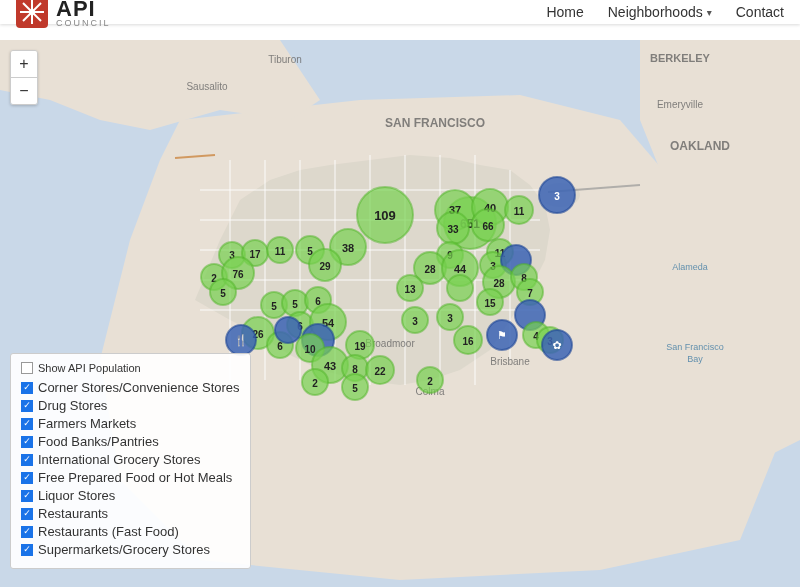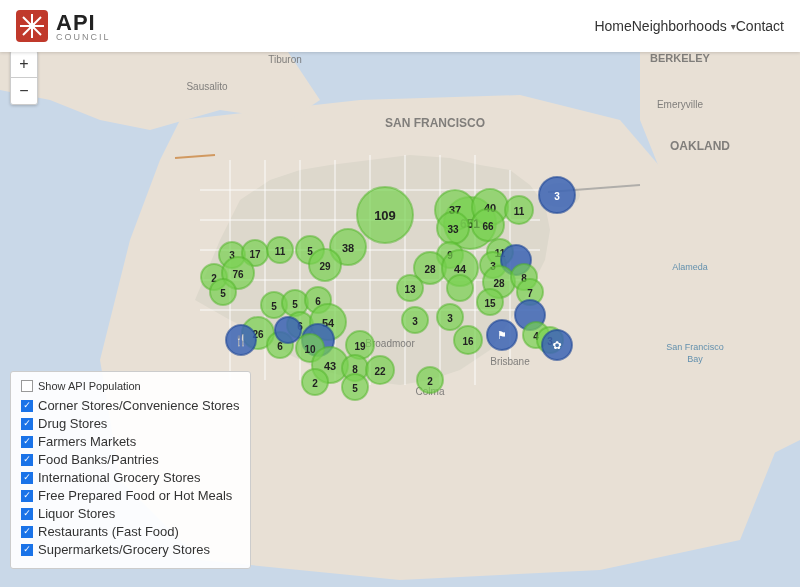--- a/index.html
+++ b/index.html
@@ -2,21 +2,21 @@
 <html><head>
   <meta charset="utf-8">
   <style>
     * { margin: 0; padding: 0; box-sizing: border-box; }
     body { font-family: Arial, sans-serif; width: 800px; height: 587px; overflow: hidden; background: #fff; }
 
     
     #header {
       position: absolute;
       top: 0; left: 0; right: 0;
-      height: 52px;
+      height: 24px;
       background: #fff;
       display: flex;
       align-items: center;
       justify-content: space-between;
       padding: 0 16px;
       z-index: 1000;
       box-shadow: 0 1px 3px rgba(0,0,0,0.15);
     }
     #logo-area {
       display: flex;
@@ -36,20 +36,21 @@
     #logo-sub {
       font-size: 9px;
       color: #888;
       letter-spacing: 2px;
       display: block;
       margin-top: -4px;
     }
     #nav {
       display: flex;
       align-items: center;
+      gap: 24px;
     }
     .nav-item {
       font-size: 14px;
       color: #333;
       cursor: pointer;
       text-decoration: none;
     }
     .nav-neighborhoods {
       display: flex;
       align-items: center;
@@ -457,20 +458,24 @@
           <div class="legend-item">
             <div class="legend-check"></div>
             <span class="legend-label">Free Prepared Food or Hot Meals</span>
           </div>
           <div class="legend-item">
             <div class="legend-check"></div>
             <span class="legend-label">Liquor Stores</span>
           </div>
           <div class="legend-item">
             <div class="legend-check"></div>
+            <span class="legend-label">Restaurants</span>
+          </div>
+          <div class="legend-item">
+            <div class="legend-check"></div>
             <span class="legend-label">Restaurants (Fast Food)</span>
           </div>
           <div class="legend-item">
             <div class="legend-check"></div>
             <span class="legend-label">Supermarkets/Grocery Stores</span>
           </div>
         </div>
     </div>
 
   </div>

